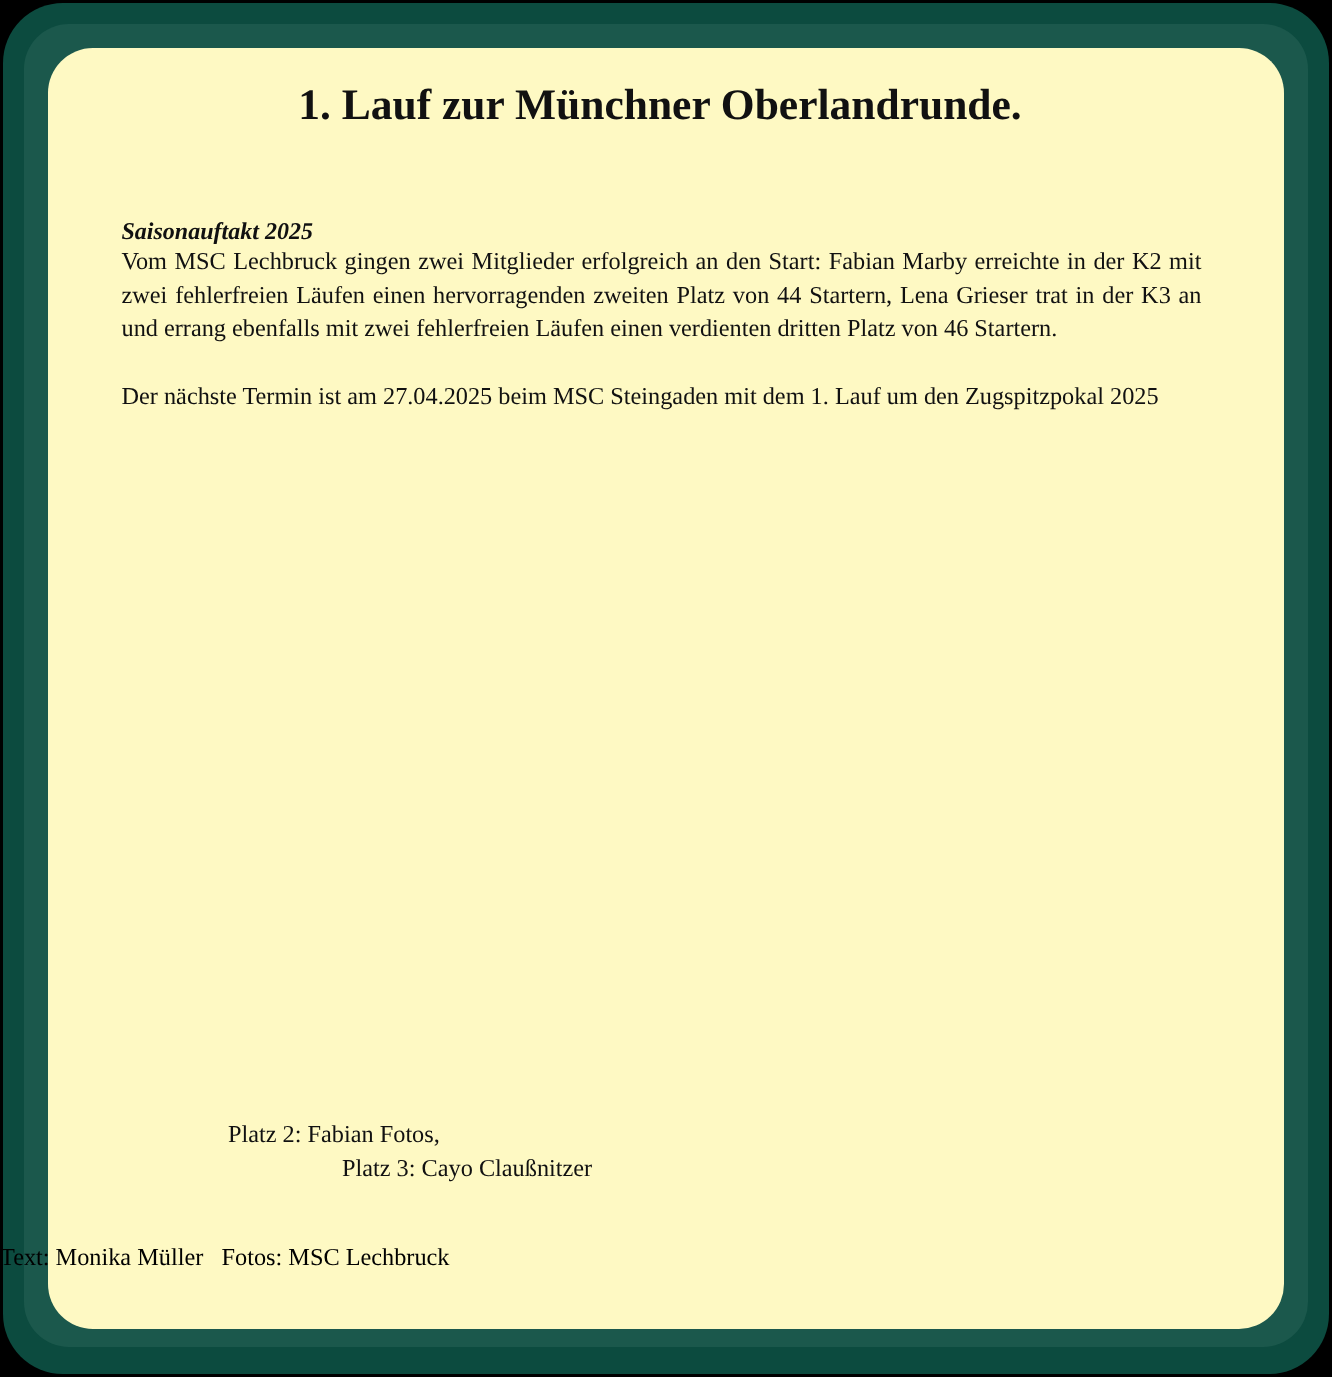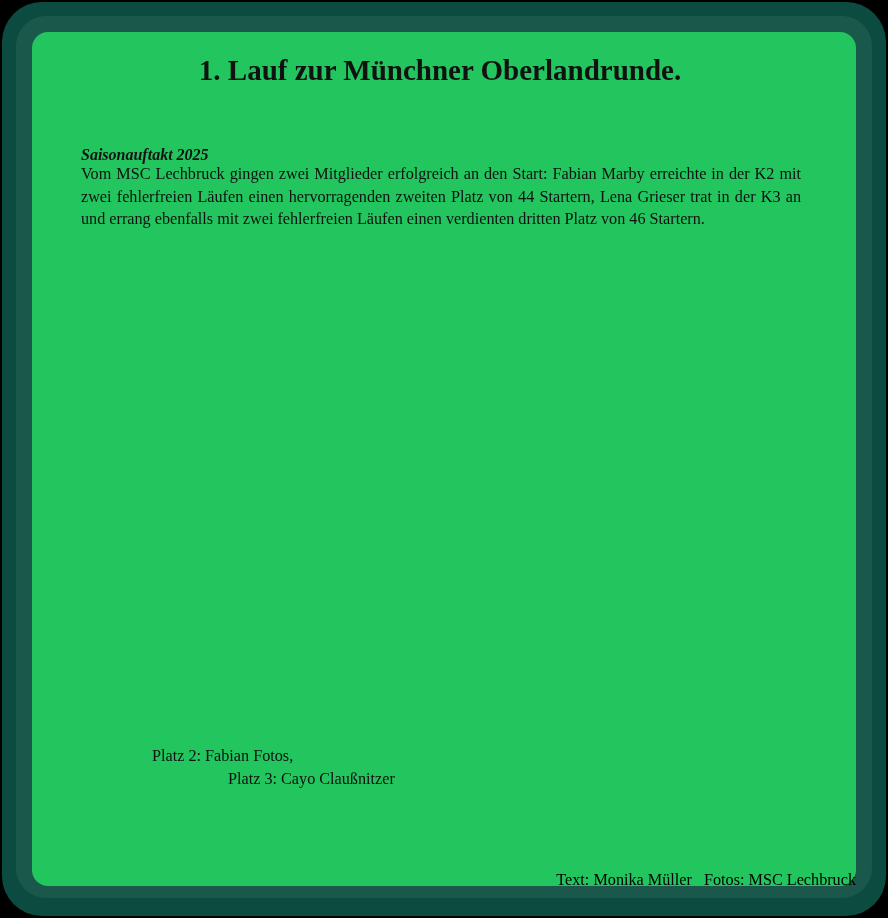--- a/index.html
+++ b/index.html
@@ -23,22 +23,22 @@
       left: 16px; top: 16px;
       width: 856px; height: 882px;
       background: #1b584c;
       border-radius: 30px;
       box-sizing: border-box;
     }
     .panel {
       position: absolute;
       left: 32px; top: 32px;
       width: 824px; height: 854px;
-      background: #22c55e;
-      border-radius: 16px;
+      background: #fef9c3;
+      border-radius: 30px;
       box-sizing: border-box;
       font-family: "Liberation Serif", serif;
       color: #111111;
     }
     .title {
       position: absolute;
       left: 0; top: 20px;
       width: 816px;
       text-align: center;
       font-size: 29px;
@@ -77,41 +77,41 @@
     }
     .caption div { white-space: nowrap; }
     .caption-right { left: 481px; top: 648px; }
     .caption-left  { left: 120px; top: 713px; }
     .ind1 { padding-left: 38px; }
     .ind2 { padding-left: 76px; }
     .credits {
       position: absolute;
       left: 0; top: 827px;
       width: 856px;
-      text-align: right;
+      text-align: left;
       font-size: 16.2px;
       line-height: 22px;
       white-space: pre;
-      margin-top: 42px;
     }
   </style>
 </head>
 <body>
 
 <div class="frame-outer"></div>
 <div class="frame-inner"></div>
 
 <div class="panel">
   <h1 class="title">1. Lauf zur Münchner Oberlandrunde.</h1>
 
   <div class="subtitle">Saisonauftakt 2025</div>
 
   <div class="body-text">
     <p>Vom MSC Lechbruck gingen zwei Mitglieder erfolgreich an den Start: Fabian Marby erreichte in der K2 mit zwei fehlerfreien Läufen einen hervorragenden zweiten Platz von 44 Startern, Lena Grieser trat in der K3 an und errang ebenfalls mit zwei fehlerfreien Läufen einen verdienten dritten Platz von 46 Startern.</p>
     <div class="gap"></div>
+    <p>Der nächste Termin ist am 27.04.2025 beim MSC Steingaden mit dem 1. Lauf um den Zugspitzpokal 2025</p>
   </div>
 
 
   <div class="caption caption-left">
     <div>Platz 2: Fabian Fotos,</div>
     <div class="ind2">Platz 3: Cayo Claußnitzer</div>
   </div>
 </div>
 
 <div class="credits">Text: Monika Müller   Fotos: MSC Lechbruck</div>

